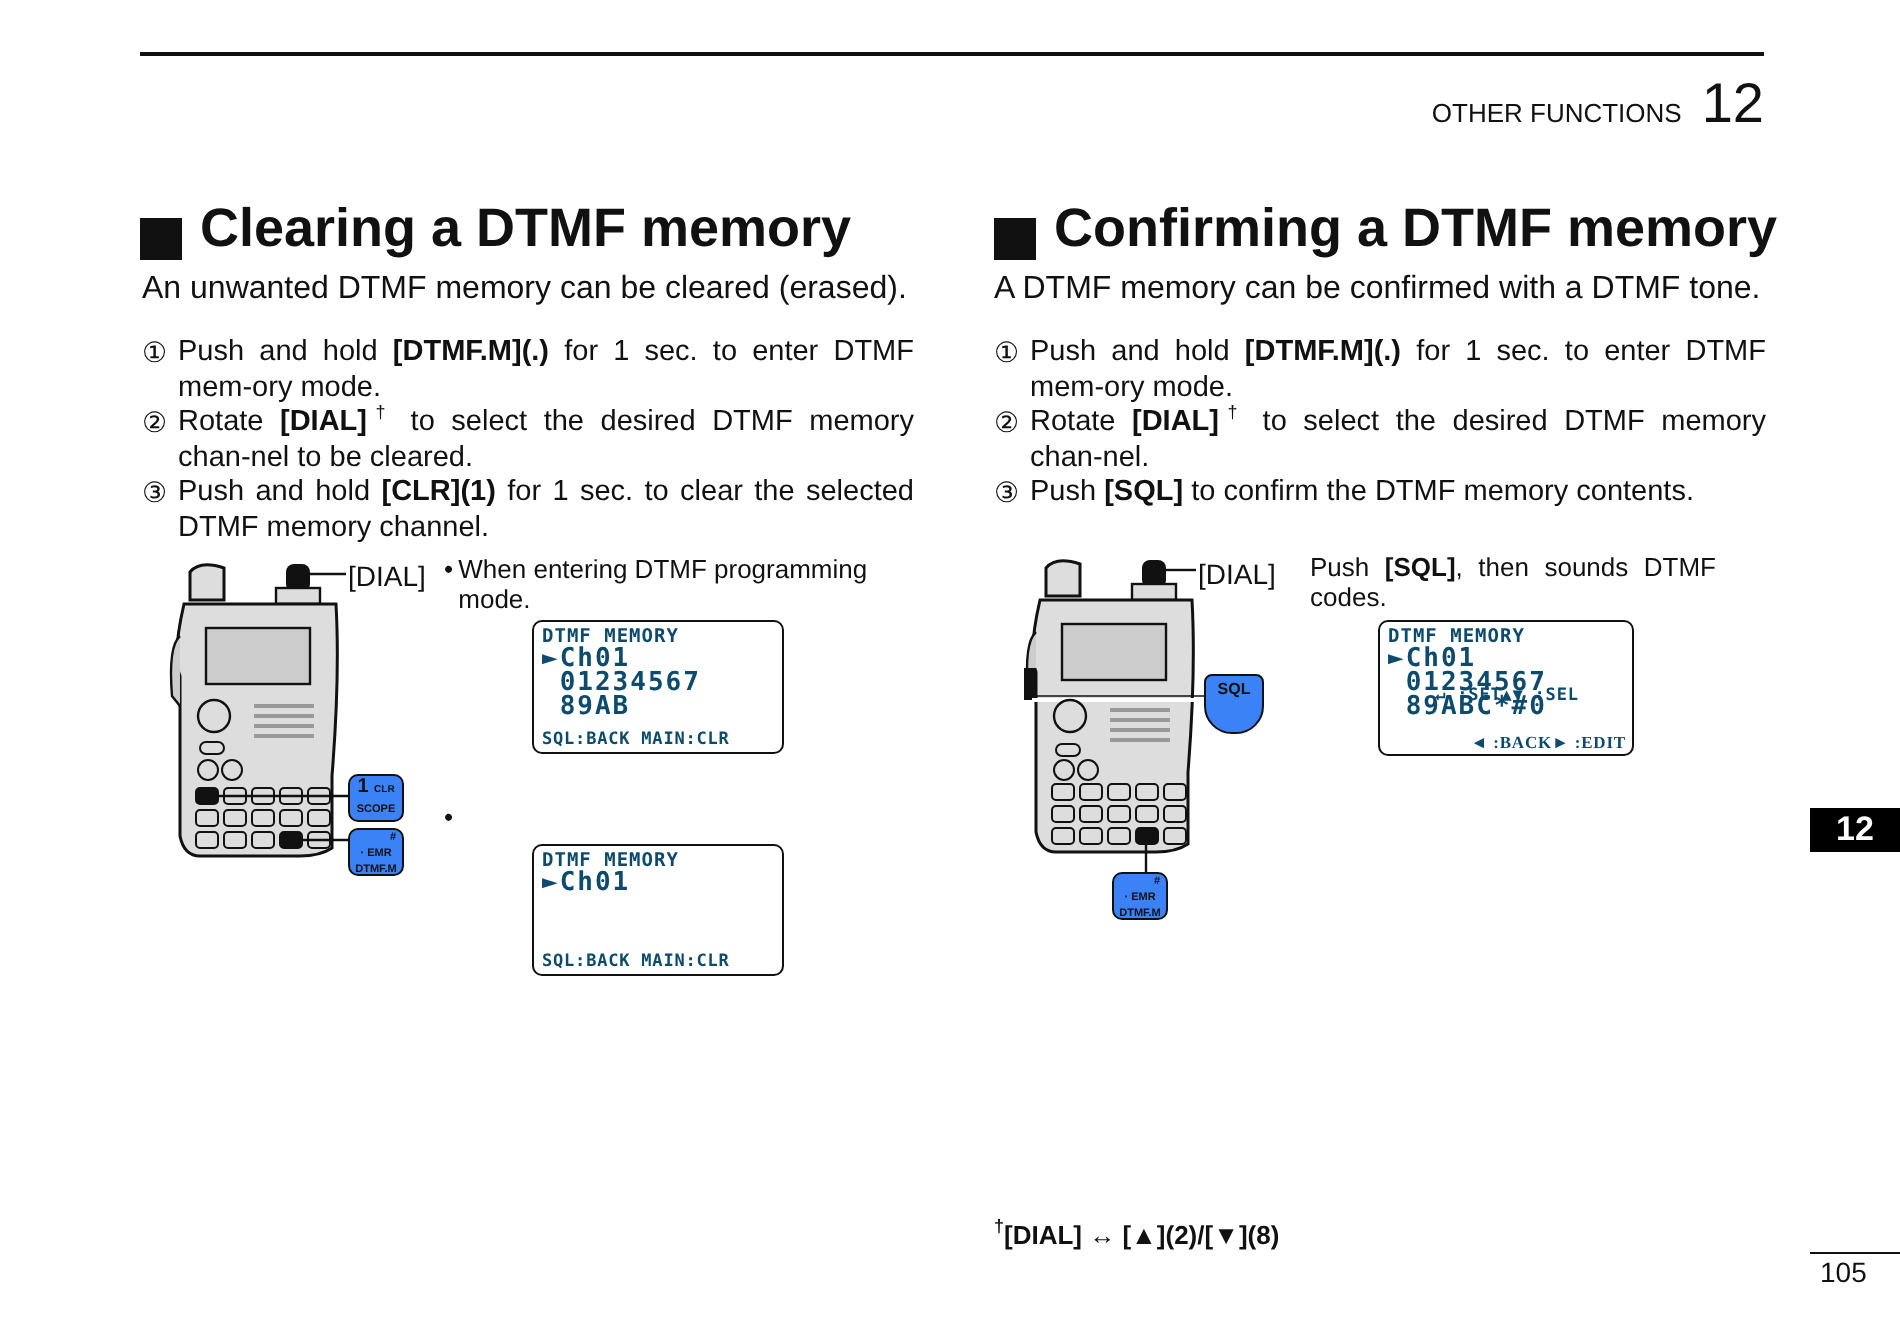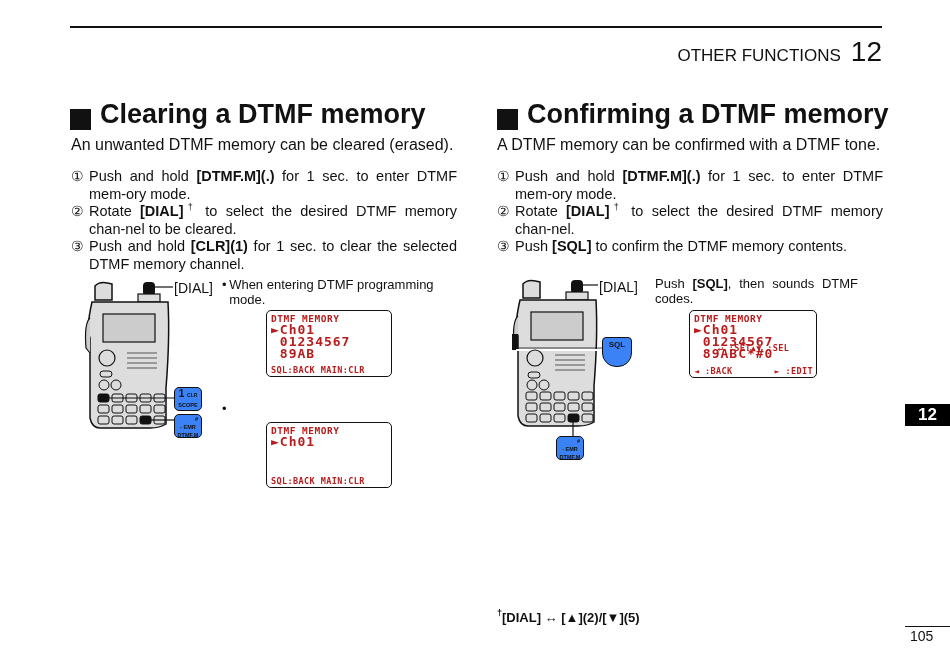--- a/index.html
+++ b/index.html
@@ -1,34 +1,34 @@
 <!DOCTYPE html>
 <html><head>
 <meta charset="utf-8">
 <style>
   html, body { margin:0; padding:0; background:#fff; }
   body { width:950px; height:671px; position:relative; overflow:hidden;
          font-family:"Liberation Sans", sans-serif; color:#111; }
   .abs { position:absolute; }
   .top-rule { left:70px; top:26px; width:812px; height:2px; background:#111; }
   .chapter-head { right:68px; top:36px; display:flex; align-items:baseline; }
-  .chapter-head .label { font-size:17px; letter-spacing:0; }
+  .chapter-head .label { font-size:13px; letter-spacing:0; }
   .chapter-head .num { font-size:28px; margin-left:10px; }
   .section-title { font-size:27px; font-weight:bold; display:flex; align-items:flex-end; }
   .section-title .sq { width:21px; height:21px; background:#111; margin-right:9px; display:inline-block; }
   .intro { font-size:16px; }
   .steps { font-size:14.5px; line-height:17.5px; }
   .step { display:flex; }
   .step .mk { width:18px; flex:0 0 18px; font-size:14px; }
   .step .tx { flex:1; text-align:justify; }
   b { font-weight:bold; }
   sup { font-size:9px; vertical-align:6px; line-height:0; }
   .note { font-size:13px; line-height:15px; }
   .lcd { border:1.5px solid #111; border-radius:5px; background:#fff;
-         font-family:"DejaVu Sans Mono", monospace; font-weight:bold; color:#b91c1c; }
+         font-family:"DejaVu Sans Mono", monospace; font-weight:bold; color:#0c4a6e; }
   .lcd .hdr { font-size:9.5px; letter-spacing:0.5px; }
   .lcd .big { font-size:13px; line-height:12px; letter-spacing:1px; }
   .lcd .foot { font-size:8.5px; letter-spacing:0.4px; }
   .side-tab { left:905px; top:404px; width:45px; height:22px; background:#000; color:#fff;
               font-size:17px; font-weight:bold; text-align:center; line-height:22px; }
   .page-num { left:910px; top:628px; font-size:14px; }
   .page-rule { left:905px; top:626px; width:45px; height:1px; background:#111; }
   .footnote { left:497px; top:610px; font-size:13px; font-weight:bold; }
   .dial-label { font-size:14px; }
   .key-callout { border:1.5px solid #111; border-radius:5px; background:#3b82f6; text-align:center;
@@ -216,24 +216,24 @@
 </div>
 <div class="abs lcd" style="left:689px; top:310px; width:126px; height:66px;">
   <div class="hdr" style="margin:2px 0 0 4px;">DTMF MEMORY</div>
   <div class="big" style="margin-left:4px; white-space:pre;">►Ch01</div>
   <div class="big" style="margin-left:4px; white-space:pre;"> 01234567</div>
   <div class="big" style="margin-left:4px; white-space:pre;"> 89ABC*#0</div>
   <div class="foot" style="position:absolute; bottom:24px; left:4px; right:3px; display:flex; justify-content:center;">
     <span>↵ :SET</span>
     <span>▲▼ :SEL</span>
   </div>
-  <div class="foot" style="position:absolute; bottom:1px; left:4px; right:3px; display:flex; justify-content:space-between;">
+  <div class="foot" style="position:absolute; bottom:1px; left:4px; right:3px; display:flex; justify-content:flex-end;font-family:Liberation Serif, serif;">
     <span>◄ :BACK</span>
     <span>► :EDIT</span>
   </div>
 </div>
 
 <div class="abs side-tab">12</div>
 <div class="abs footnote">
-  <sup>†</sup><span>[DIAL] ↔ [▲](2)/[▼](5)</span>
+  <sup>†</sup><span>[DIAL] ↔ [▲](2)/[▼](8)</span>
 </div>
 <div class="abs page-rule"></div>
 <div class="abs page-num">105</div>
 
 </body></html>

